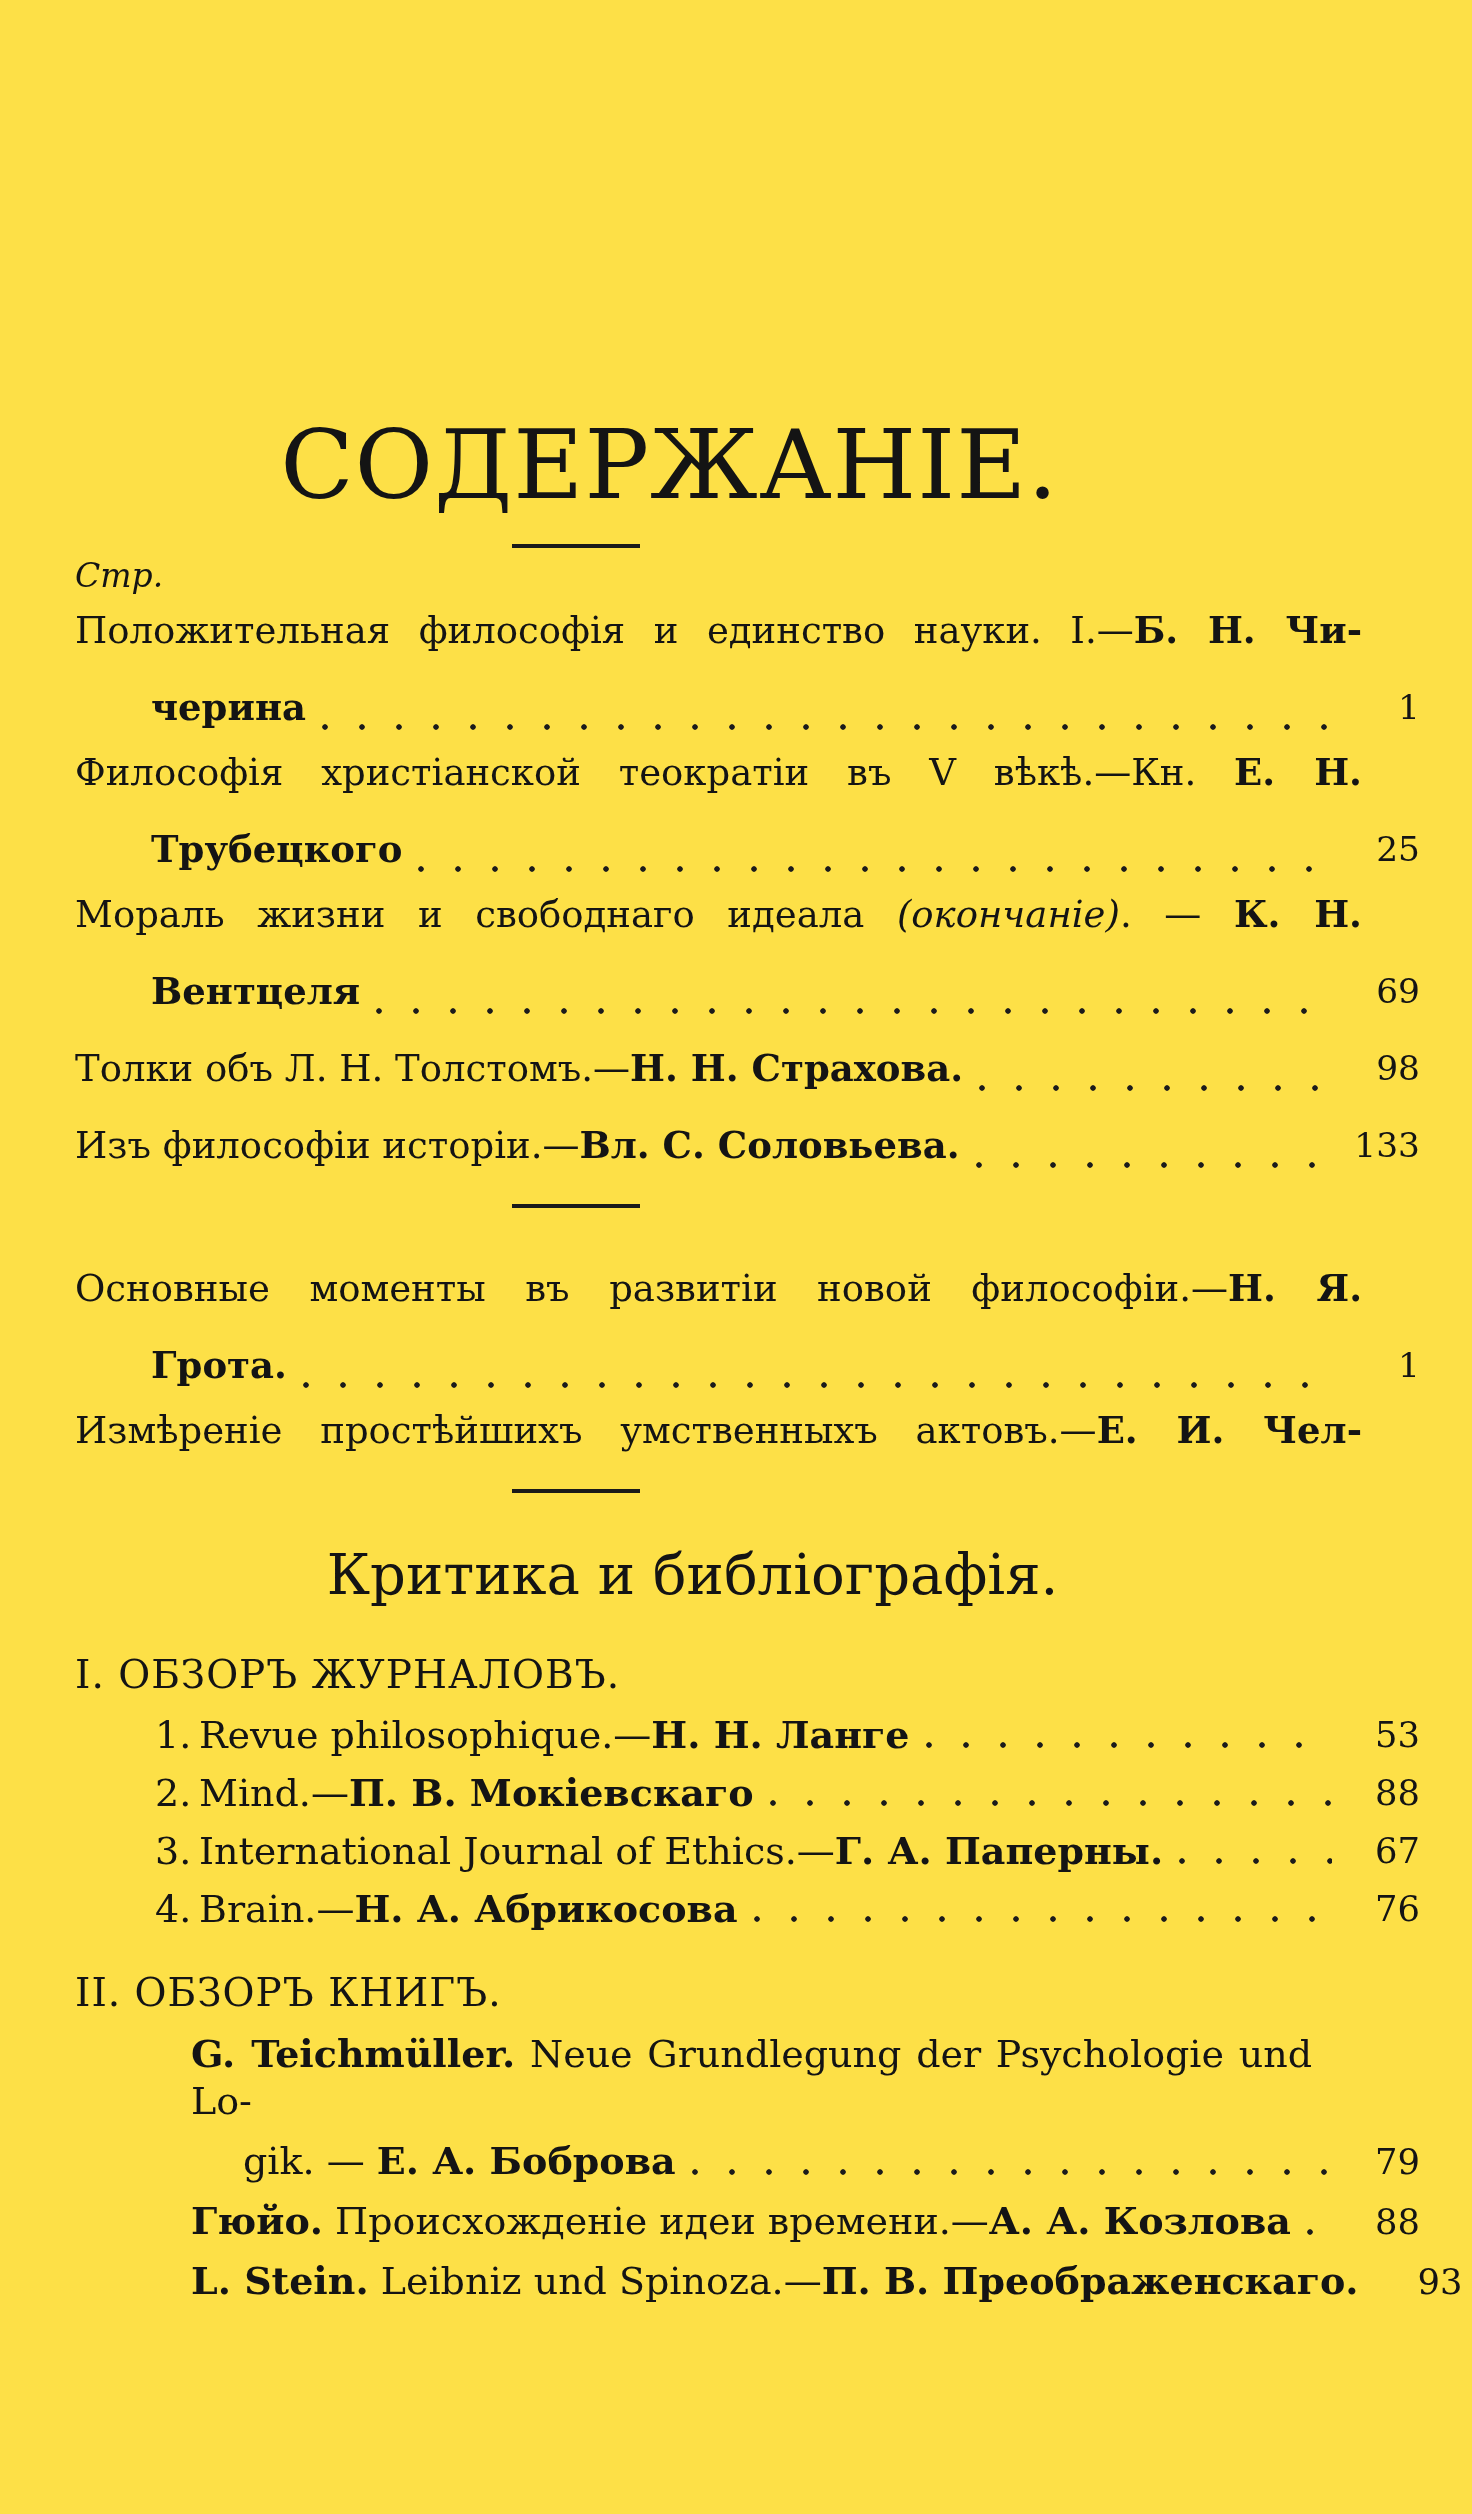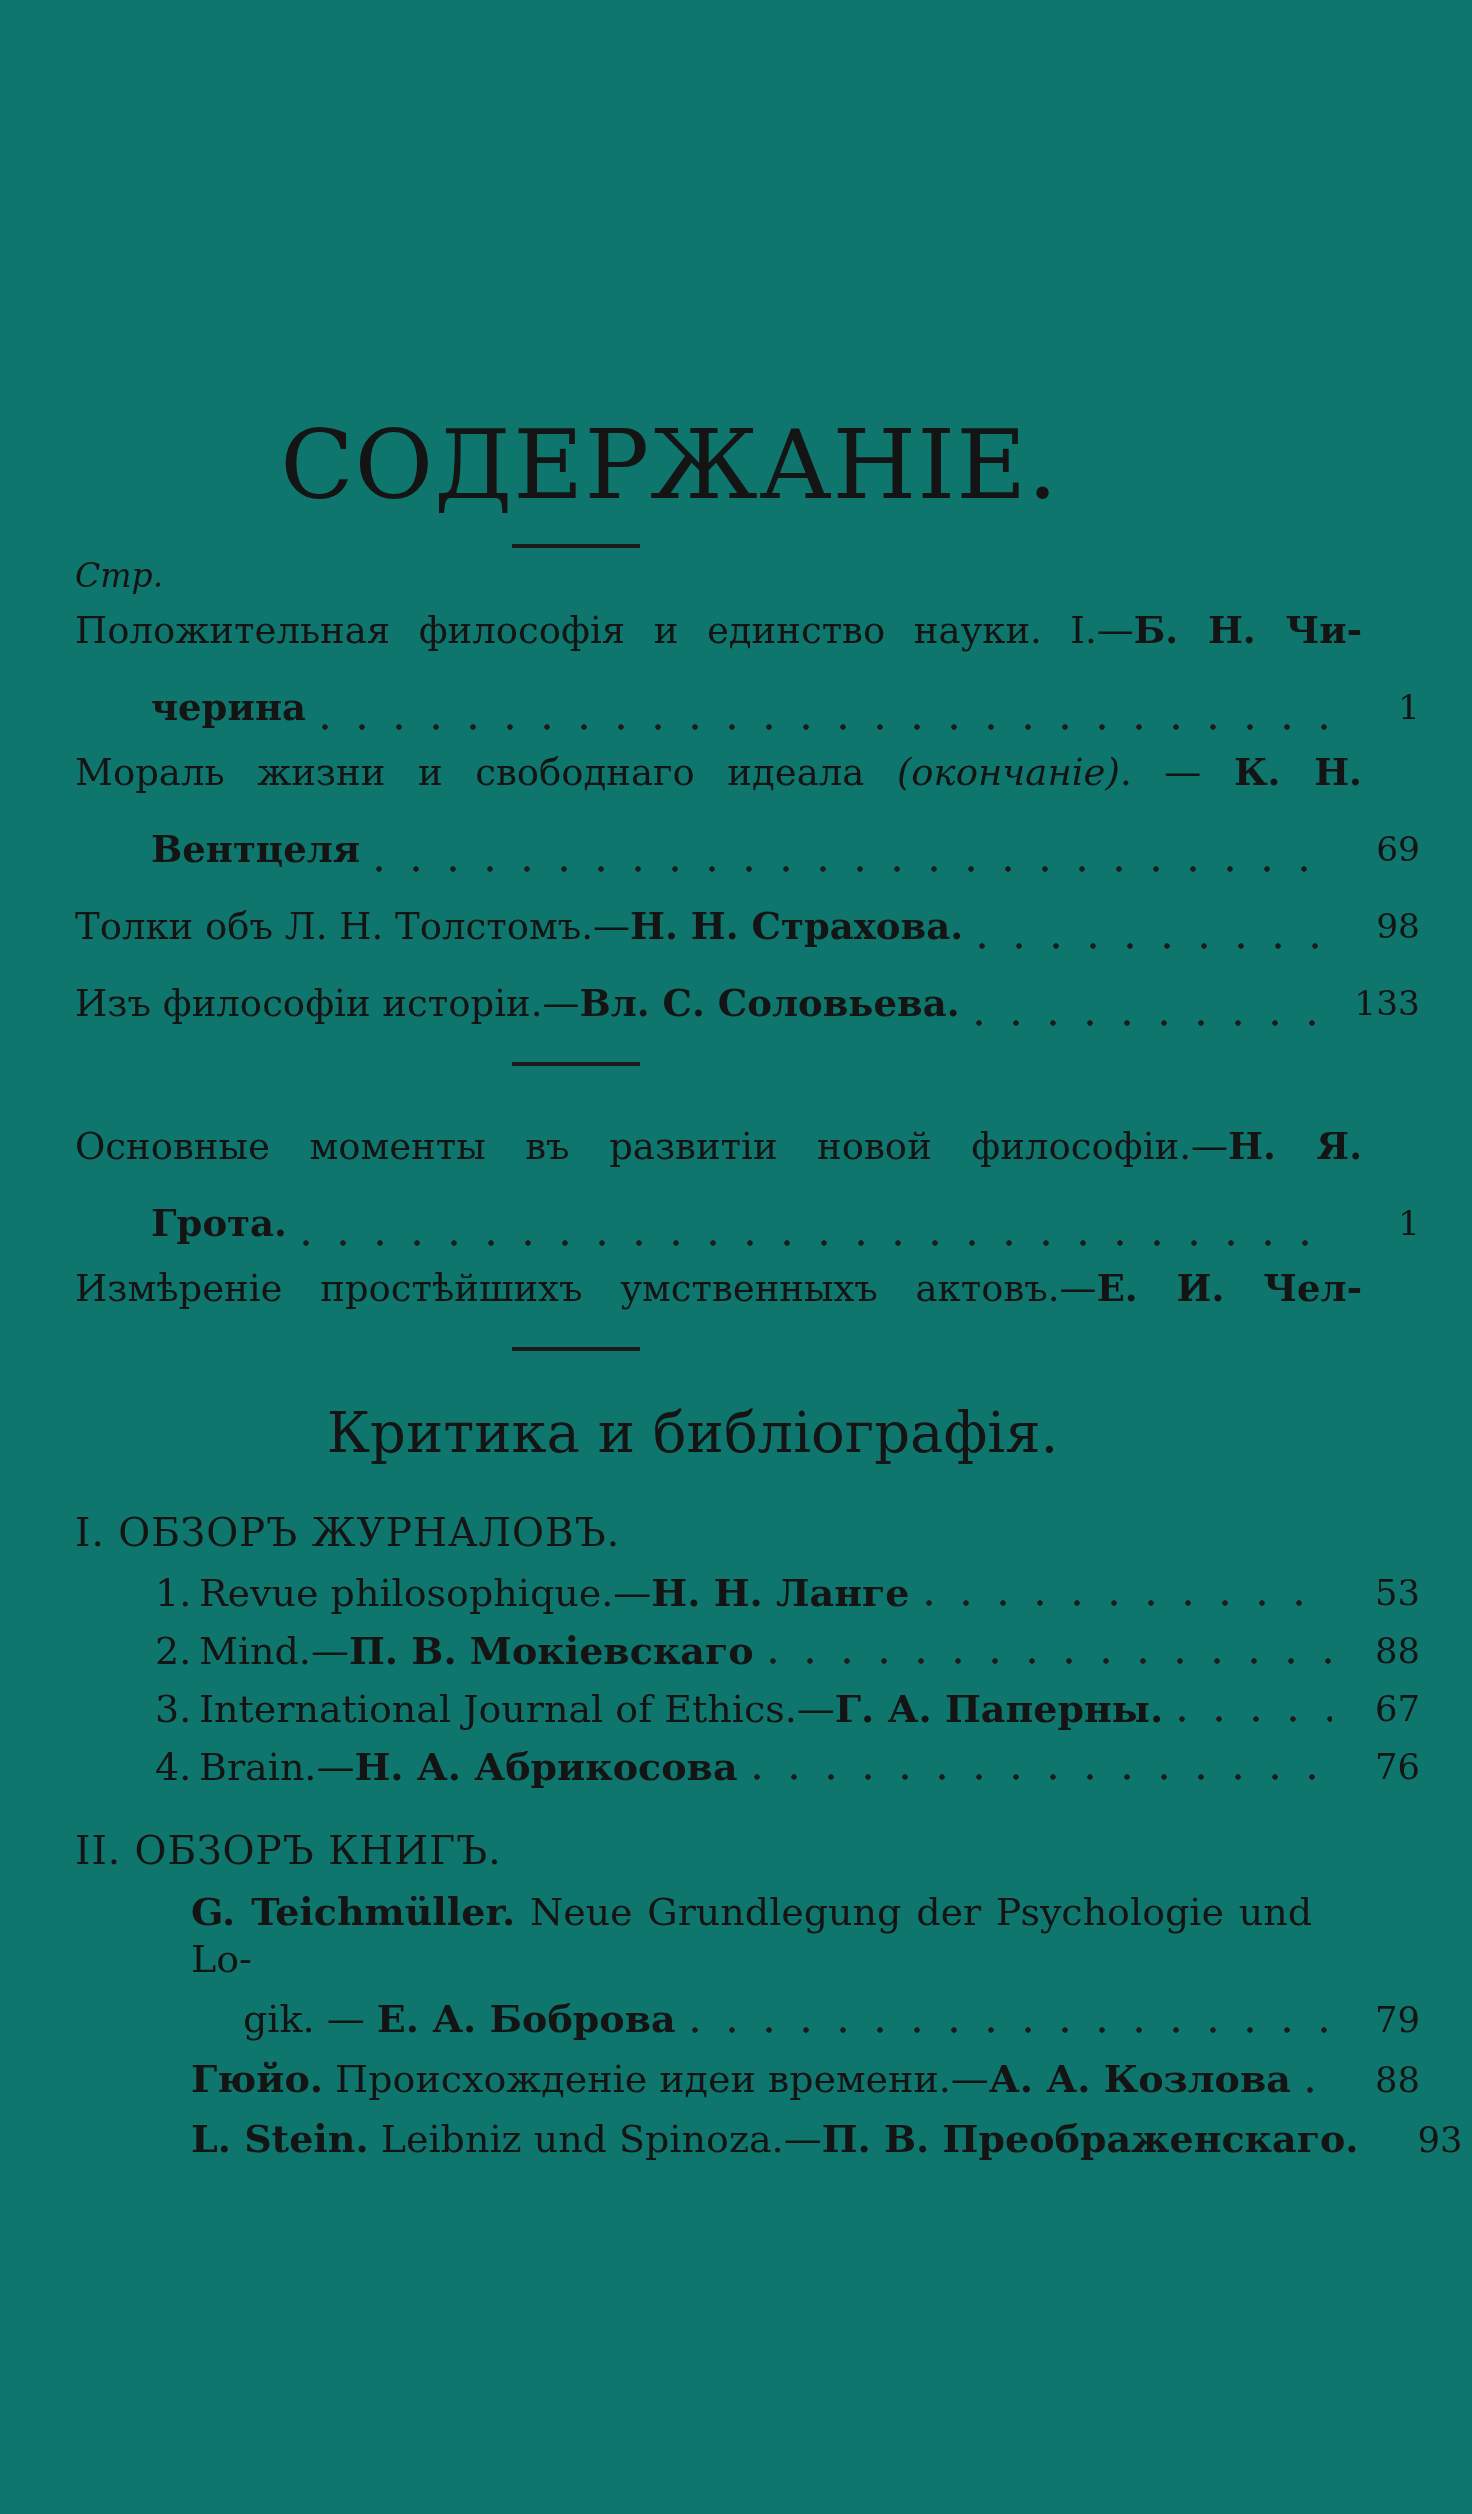--- a/index.html
+++ b/index.html
@@ -5,21 +5,21 @@
   html, body {
     margin: 0;
     padding: 0;
     background: #ffffff;
   }
   .page {
     position: relative;
     width: 1472px;
     height: 2514px;
     margin: 0 auto;
-    background: #0f766e;
+    background: #fde047;
     color: #141414;
     font-family: "DejaVu Serif", "Liberation Serif", serif;
     overflow: hidden;
   }
   .content {
     padding: 412px 52px 0 75px;
   }
   .title {
     margin: 0;
     font-size: 96px;
@@ -131,20 +131,28 @@
     <div class="blocks">
         <div class="entry">
           <div class="jline justify"><span>Положительная философія и единство науки. І.—</span><span class="bold">Б. Н. Чи-</span></div>
           <div class="row indent">
             <span class="segs"><span class="bold">черина</span></span>
             <span class="dots"></span>
             <span class="pagenum">1</span>
           </div>
         </div>
         <div class="entry">
+          <div class="jline justify"><span>Философія христіанской теократіи въ V вѣкѣ.—Кн. </span><span class="bold">Е. Н.</span></div>
+          <div class="row indent">
+            <span class="segs"><span class="bold">Трубецкого</span></span>
+            <span class="dots"></span>
+            <span class="pagenum">25</span>
+          </div>
+        </div>
+        <div class="entry">
           <div class="jline justify"><span>Мораль жизни и свободнаго идеала </span><span class="italic">(окончаніе)</span><span>. — </span><span class="bold">К. Н.</span></div>
           <div class="row indent">
             <span class="segs"><span class="bold">Вентцеля</span></span>
             <span class="dots"></span>
             <span class="pagenum">69</span>
           </div>
         </div>
         <div class="entry">
           <div class="row">
             <span class="segs"><span>Толки объ Л. Н. Толстомъ.—</span><span class="bold">Н. Н. Страхова.</span></span>

